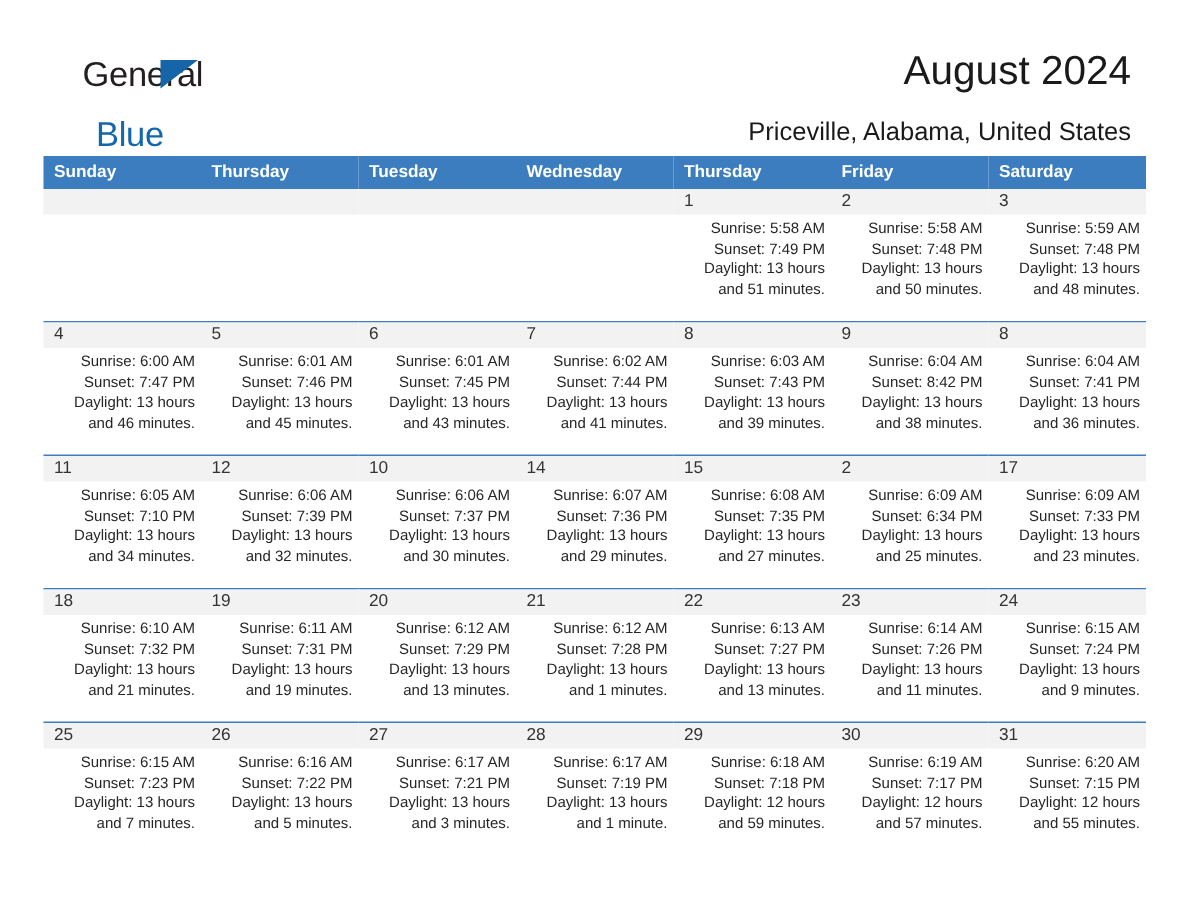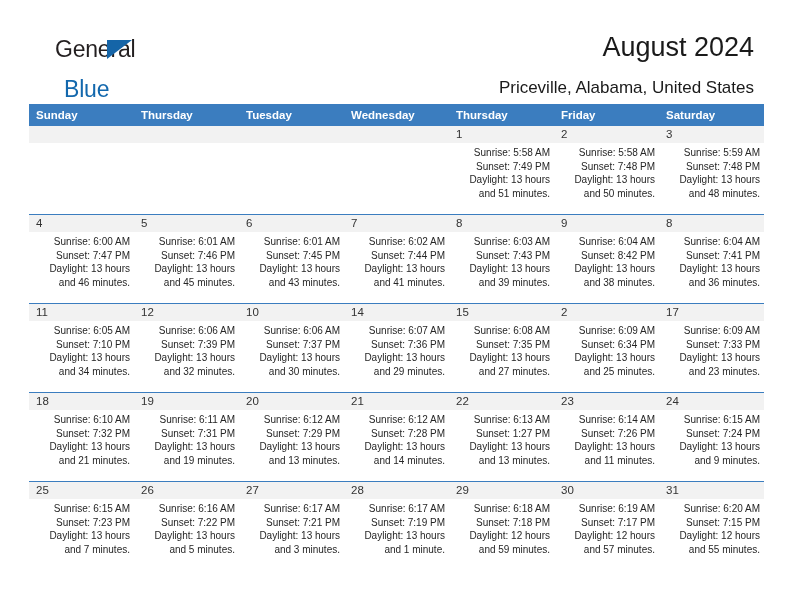--- a/index.html
+++ b/index.html
@@ -433,30 +433,30 @@
               </div>
             </div>
           </td>
         <td>
             <div class="cell">
               <div class="daynum-band">21</div>
               <div class="lines">
                 <div>Sunrise: 6:12 AM</div>
                 <div>Sunset: 7:28 PM</div>
                 <div>Daylight: 13 hours</div>
-                <div>and 14 minutes.</div>
+                <div>and 1 minutes.</div>
               </div>
             </div>
           </td>
         <td>
             <div class="cell">
               <div class="daynum-band">22</div>
               <div class="lines">
                 <div>Sunrise: 6:13 AM</div>
-                <div>Sunset: 1:27 PM</div>
+                <div>Sunset: 7:27 PM</div>
                 <div>Daylight: 13 hours</div>
                 <div>and 13 minutes.</div>
               </div>
             </div>
           </td>
         <td>
             <div class="cell">
               <div class="daynum-band">23</div>
               <div class="lines">
                 <div>Sunrise: 6:14 AM</div>

